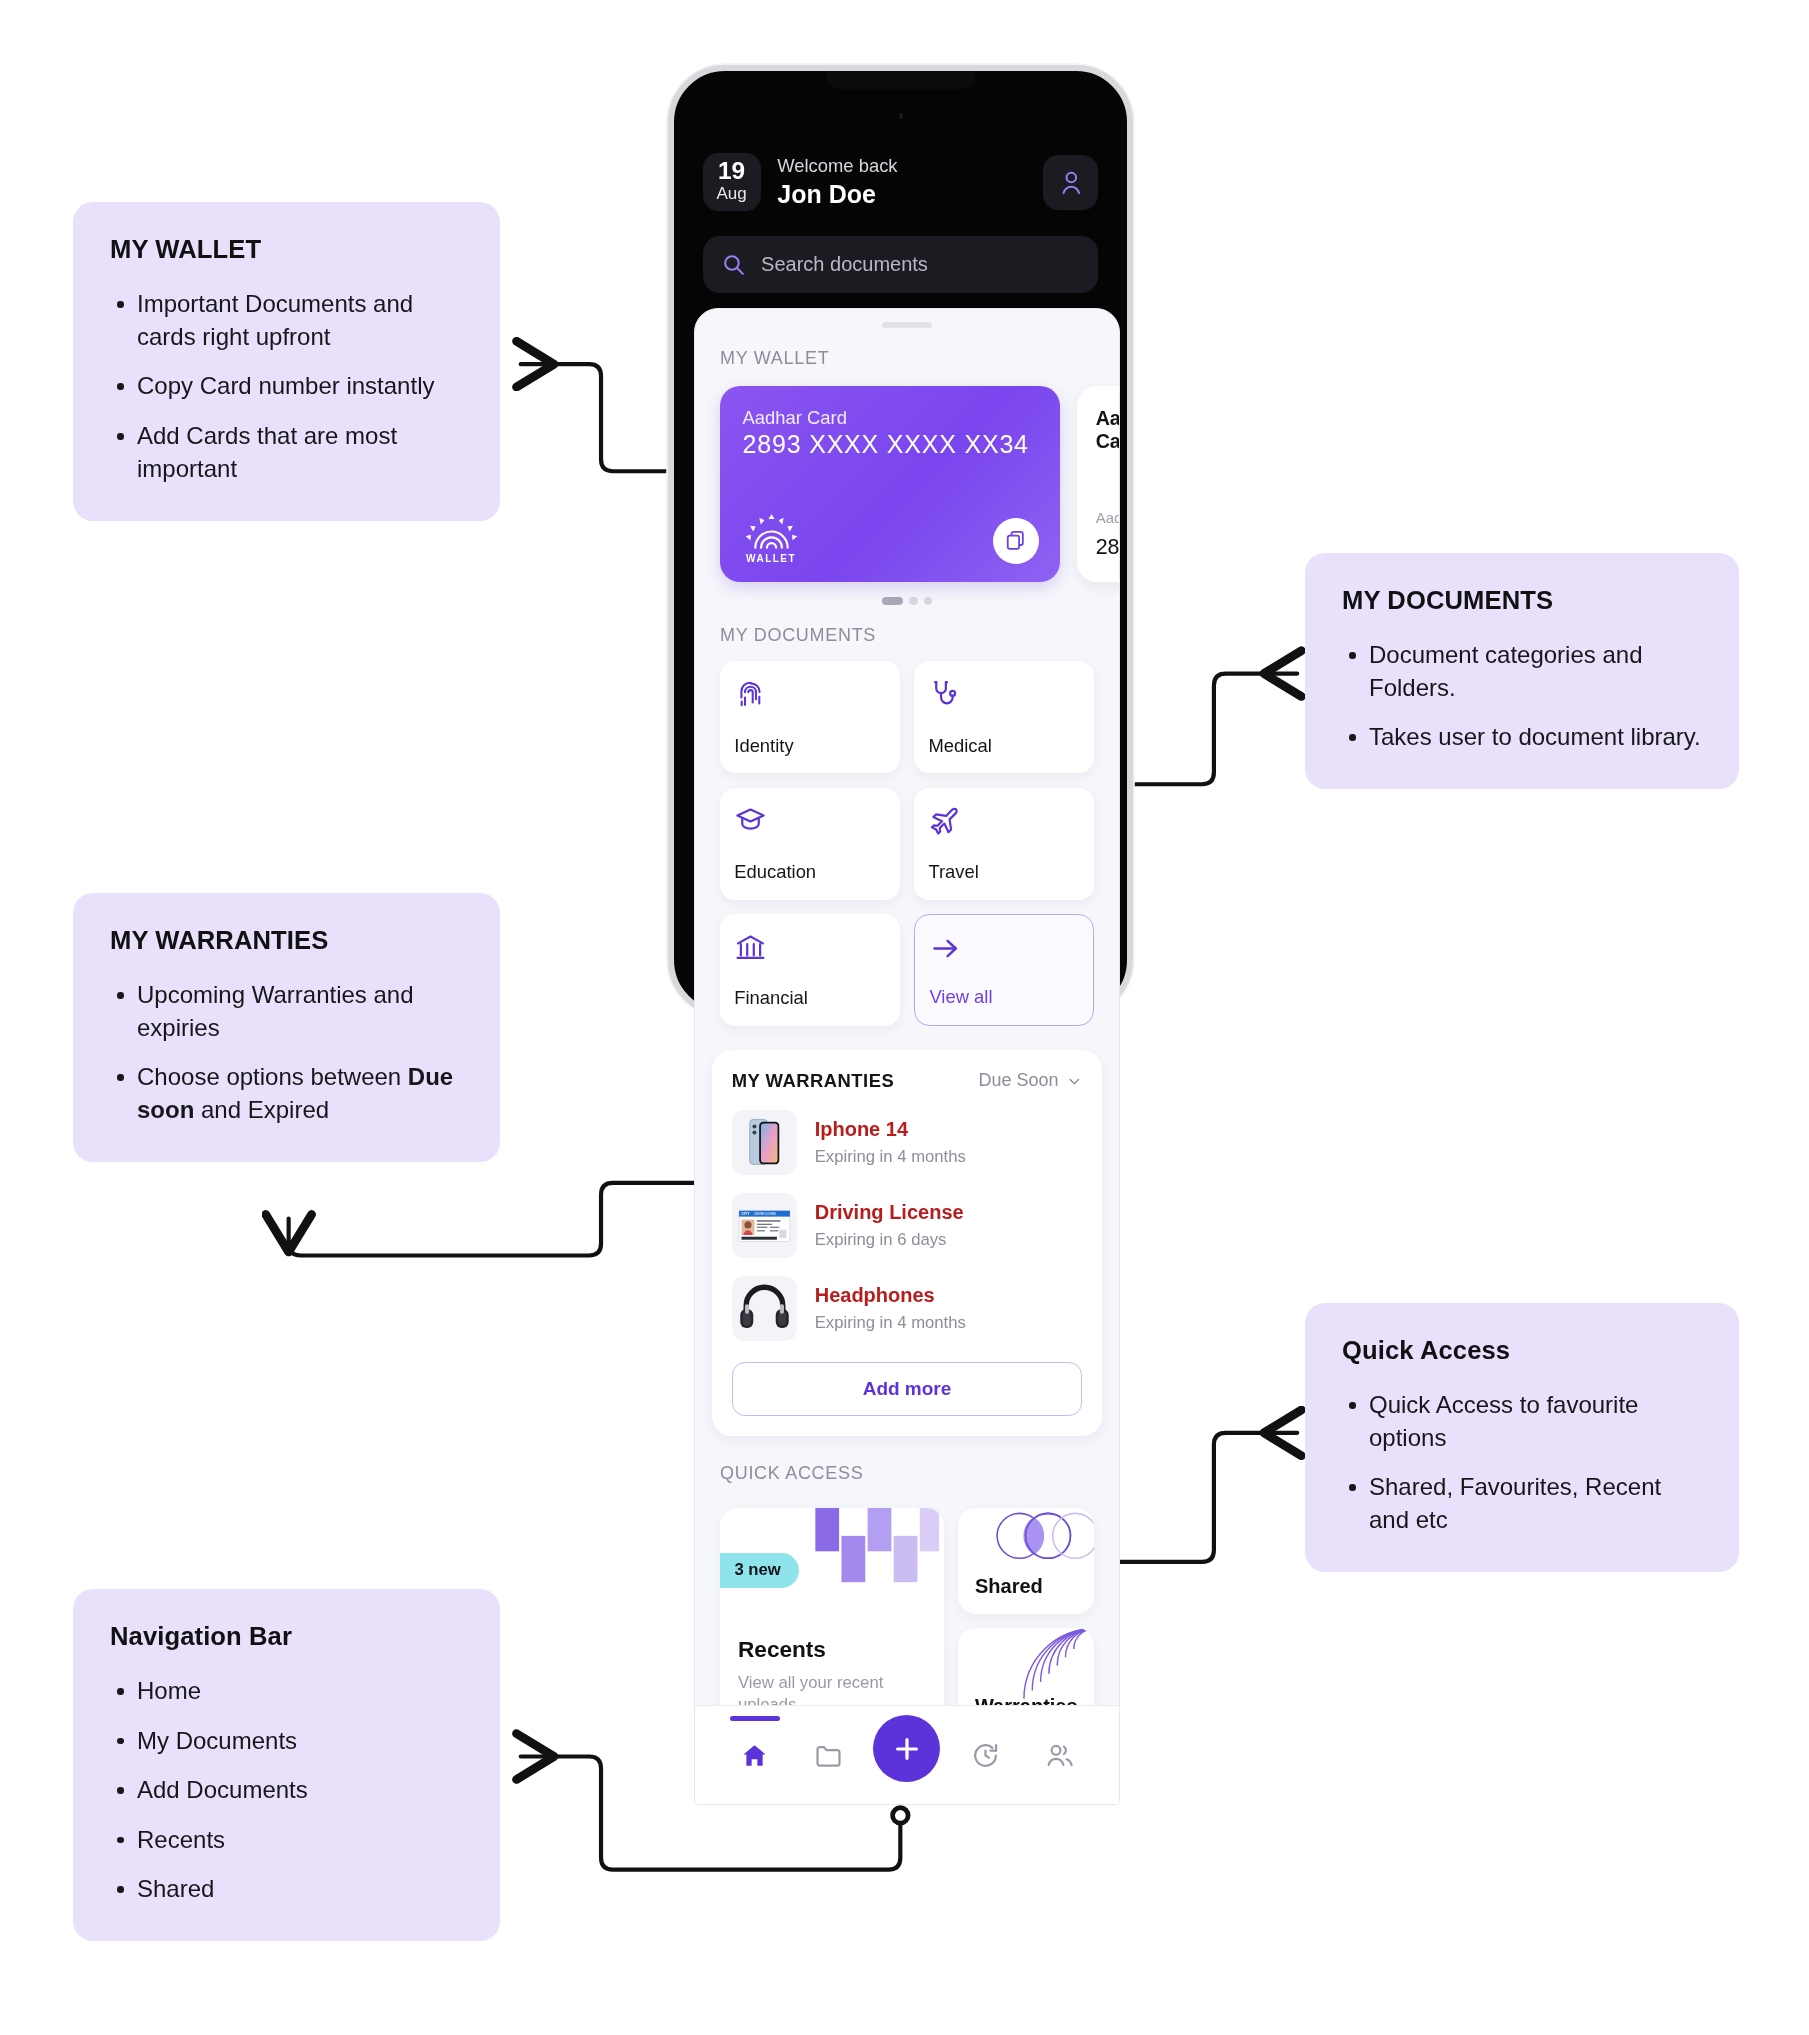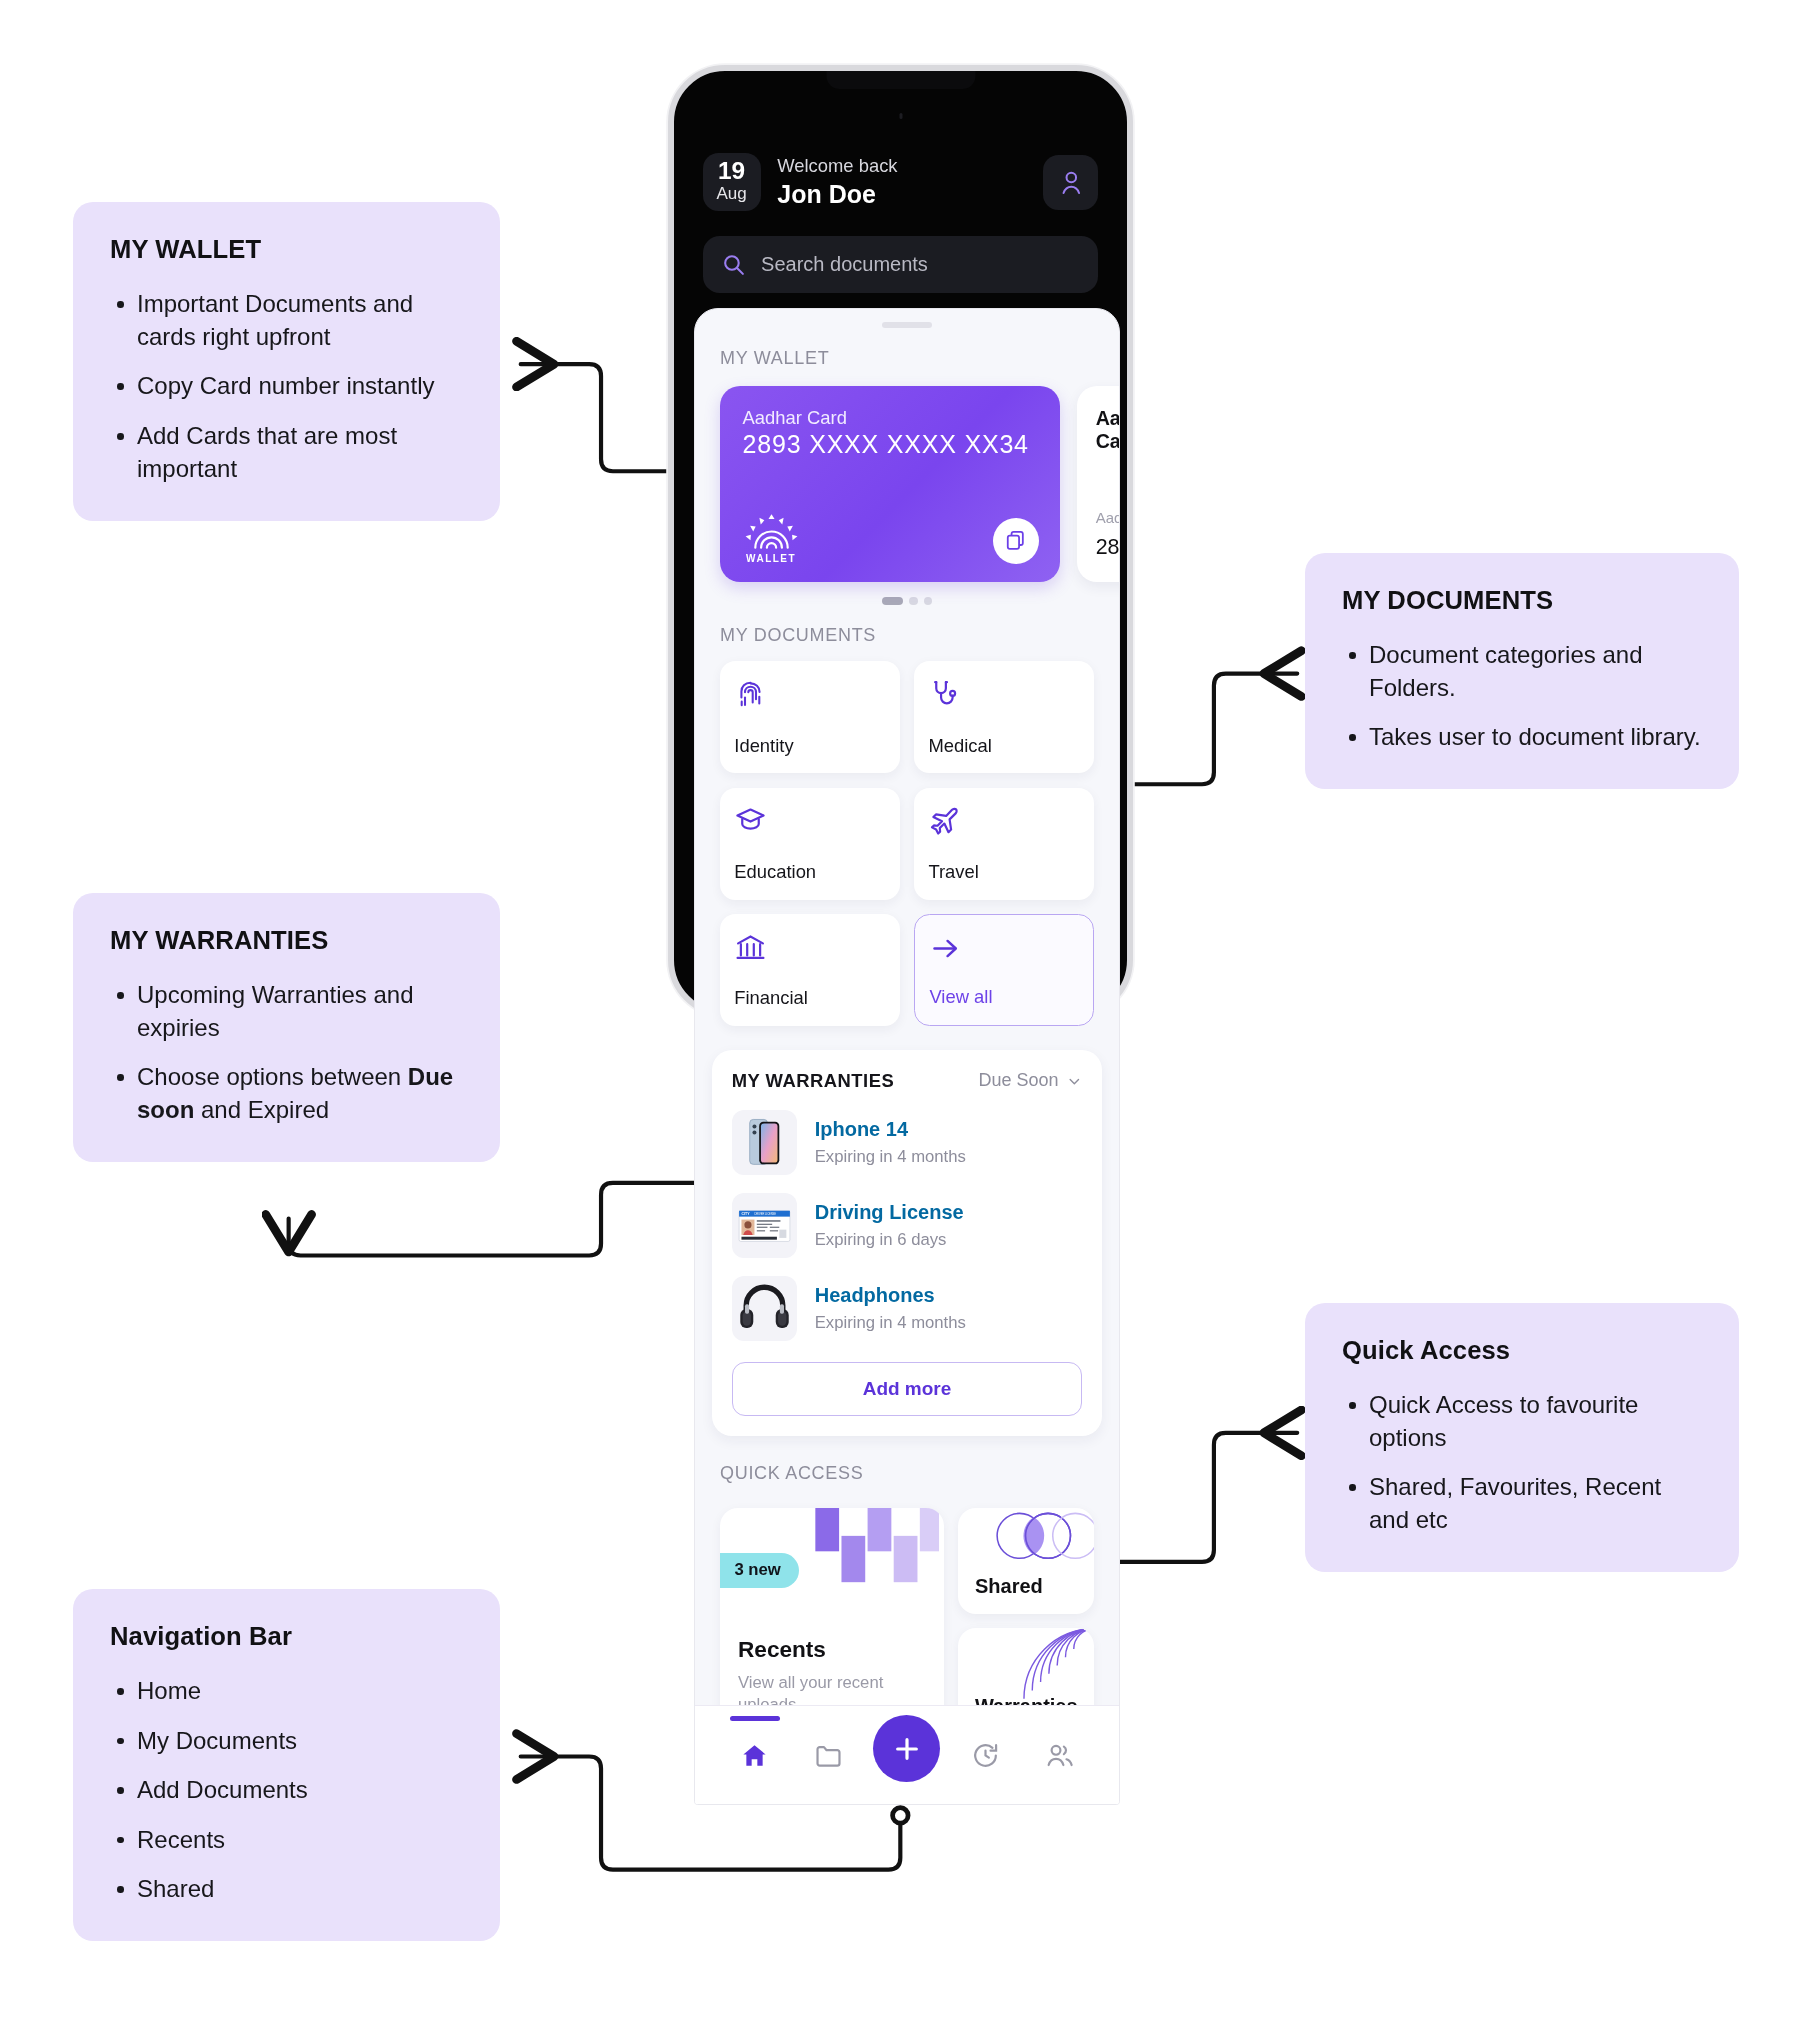--- a/index.html
+++ b/index.html
@@ -171,21 +171,21 @@
   .warr-card {
     background:#ffffff; border-radius:20px; margin: 24px 16.7px 0 16.7px;
     padding: 20px 20px 20px 20px;
     box-shadow: 0 4.8px 13px rgba(40,40,80,.06);
   }
   .warr-head { display:flex; align-items:center; justify-content:space-between; }
   .warr-head .t { font-size:18.4px; letter-spacing:0.5px; color:#15151a; font-weight:600; }
   .warr-head .f { font-size:18px; color:#8d8d9b; display:flex; align-items:center; gap:7.1px; }
   .warr-item { display:flex; align-items:center; gap:18px; margin-top:18px; }
   .thumb { width:65px; height:65px; border-radius:12px; background:#f3f3f8; position:relative; overflow:hidden; flex:0 0 65px; }
-  .warr-item .nm { font-size:20px; color:#0369a1; font-weight:600; }
+  .warr-item .nm { font-size:20px; color:#b91c1c; font-weight:600; }
   .warr-item .ex { font-size:16.7px; color:#8d8d9b; margin-top:6px; }
   .addmore {
     margin-top:21.4px; height:54px; border:1.2px solid #c7b9f3; border-radius:13px;
     display:flex; align-items:center; justify-content:center;
     font-size:19px; color:#5b33d9; font-weight:600; background:#ffffff;
   }
 
   
   .qa-grid { display:flex; gap:14.3px; margin: 24px 25px 0 25px; }
   .qa-left {

